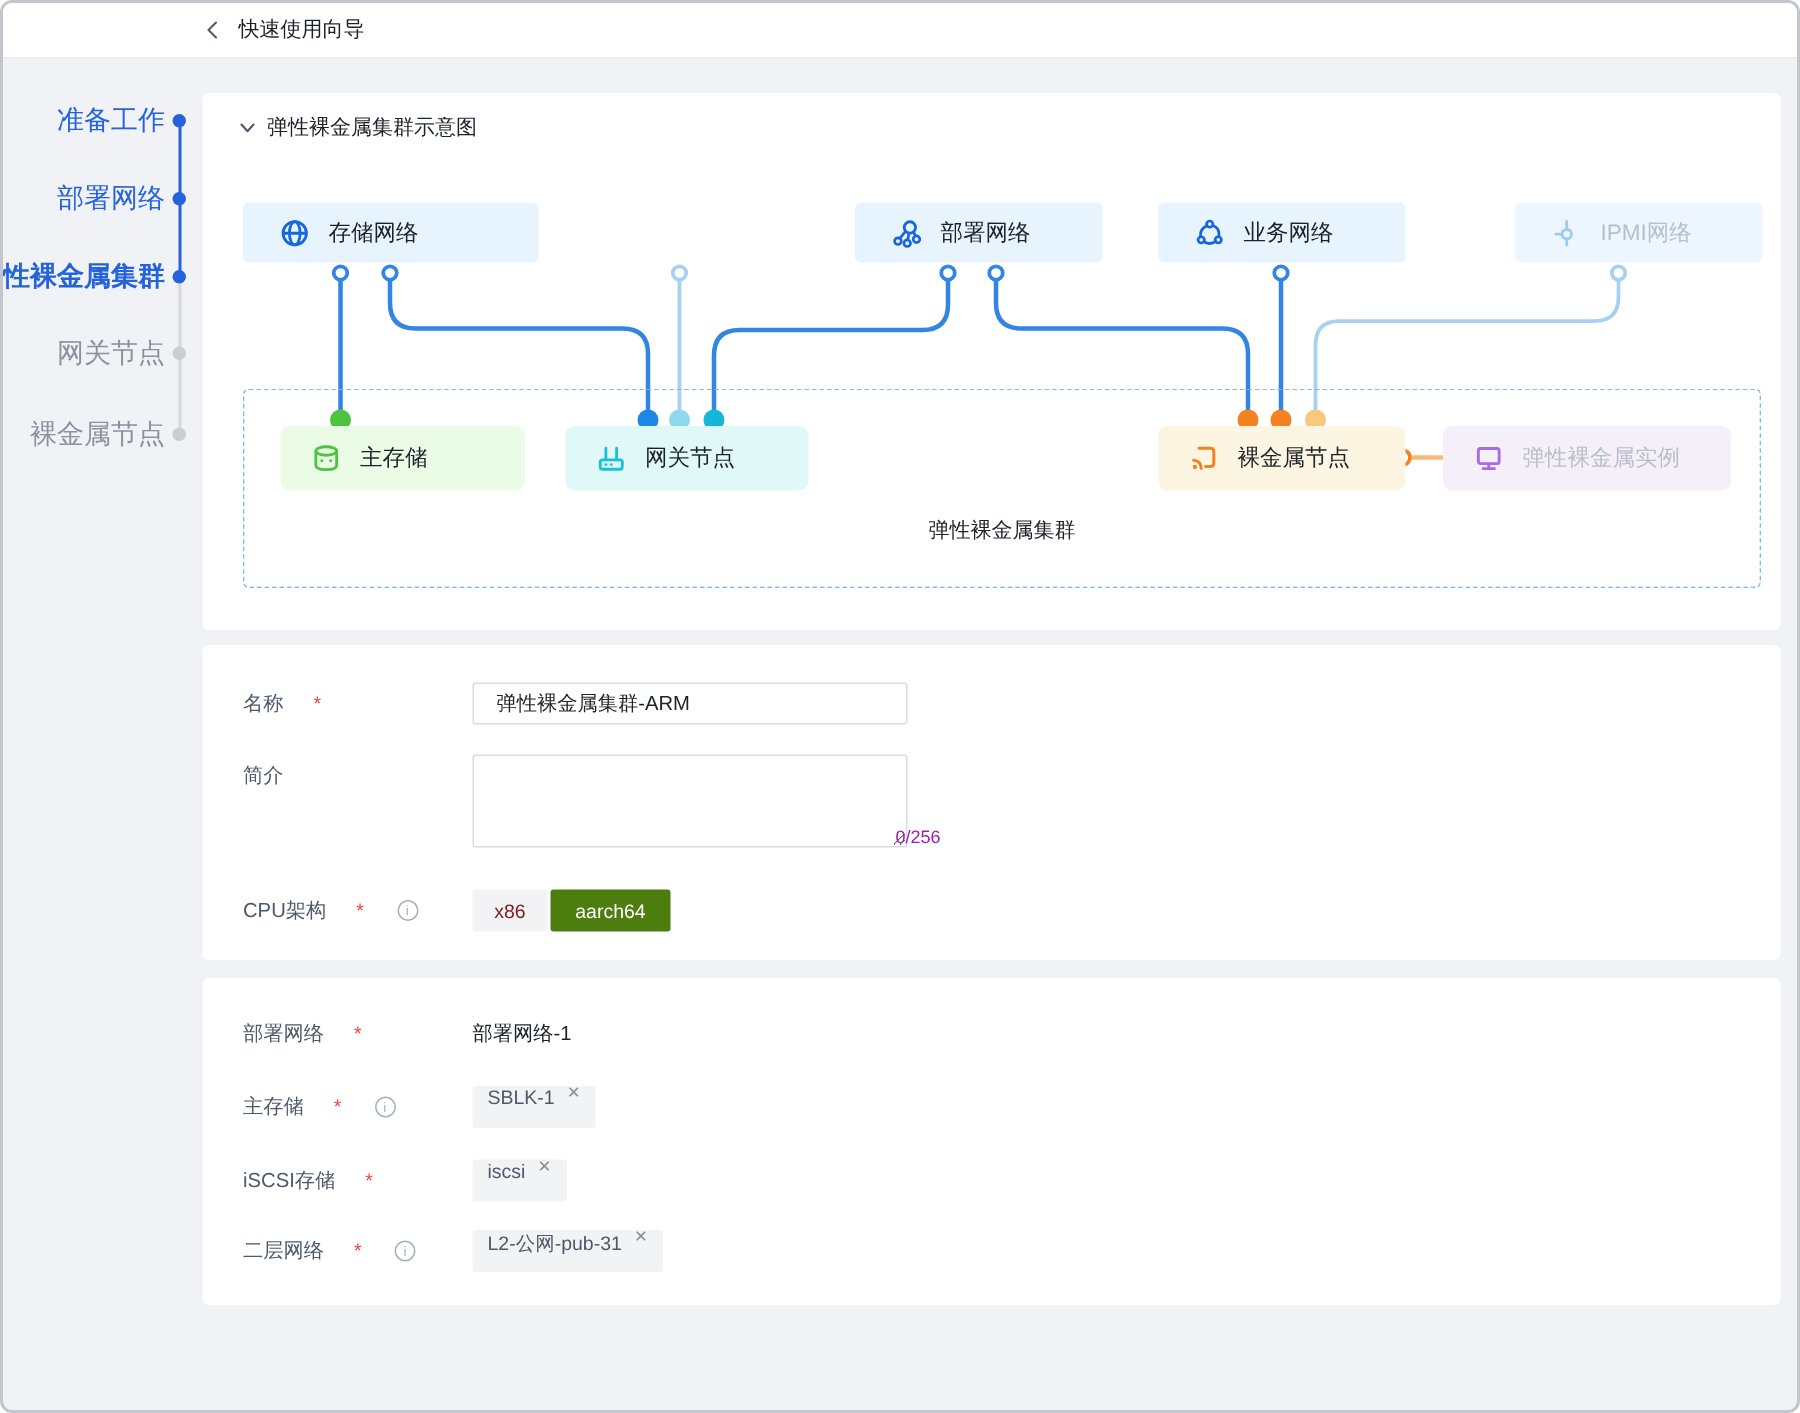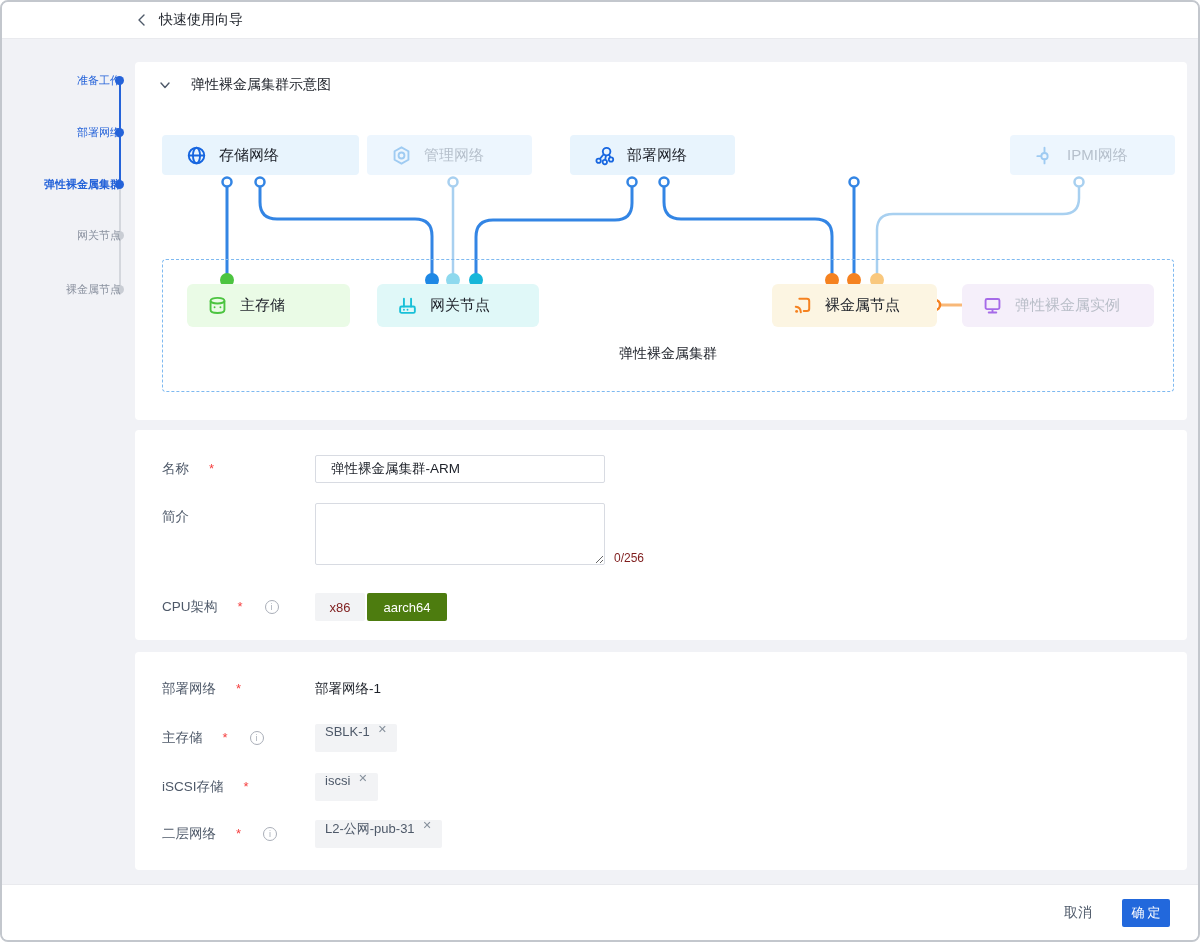--- a/index.html
+++ b/index.html
@@ -17,34 +17,34 @@
   .content { position:absolute; left:0; top:37px; width:100%; height:847px; background:#f1f2f6; }
 
   
   .stepper { position:absolute; left:0; top:0; width:133px; height:300px; }
   .step-line { position:absolute; width:2px; left:117px; }
   .step-line.blue { background:#2563d9; top:41px; height:104px; }
   .step-line.gray { background:#d4d7dd; top:145px; height:105px; }
   .step-dot { position:absolute; width:9px; height:9px; border-radius:50%; left:113px; }
   .step-dot.blue { background:#2563d9; }
   .step-dot.gray { background:#c9cdd4; }
-  .step-label { position:absolute; right:14px; height:20px; line-height:20px; font-size:11px;
+  .step-label { position:absolute; right:25px; height:20px; line-height:20px; font-size:18px;
                 white-space:nowrap; cursor:pointer; }
   .step-label.blue { color:#2563d9; }
   .step-label.cur { color:#2563d9; font-weight:bold; }
   .step-label.gray { color:#8a919f; }
 
   
   .card { position:absolute; left:133px; width:1052px; background:#fff; border-radius:4px; }
   .card.diagram { top:23px; height:358px; }
   .card.form1 { top:391px; height:210px; }
   .card.form2 { top:613px; height:218px; }
 
   
-  .sec-head { position:absolute; left:24px; top:14px; display:flex; align-items:center; gap:20px; cursor:pointer; }
+  .sec-head { position:absolute; left:24px; top:14px; display:flex; align-items:center; gap:7px; cursor:pointer; }
   .sec-title { font-size:14px; color:#1d2129; font-weight:500; }
 
   .net-box { position:absolute; top:73px; height:40px; border-radius:4px; display:flex; align-items:center;
              padding-left:24px; gap:12px; font-size:15px; }
   .net-box.on  { background:#e8f4fd; color:#1d2129; }
   .net-box.off { background:#edf6fe; color:#b6c0cc; }
 
   .node-box { position:absolute; top:222px; height:43px; border-radius:6px; display:flex; align-items:center;
               padding-left:20px; gap:12px; font-size:15px; color:#1d2129; }
   .node-box.green  { background:#eafbe6; }
@@ -64,21 +64,21 @@
   .req { color:#f53f3f; font-size:13px; }
   .info-i { display:inline-flex; align-items:center; justify-content:center; width:14px; height:14px;
             border:1px solid #a9aeb8; border-radius:50%; color:#a9aeb8; font-size:9px; font-style:normal;
             margin-left:2px; cursor:pointer; }
   .txt-input { position:absolute; left:180px; width:290px; height:28px; border:1px solid #d8dbe2; border-radius:2px;
                font-size:13.5px; color:#1d2129; padding:0 10px; background:#fff; outline:none;
                font-family:"Liberation Sans","DejaVu Sans",sans-serif; }
   .txt-area { position:absolute; left:180px; top:73px; width:290px; height:62px; border:1px solid #d8dbe2;
               border-radius:2px; font-size:13.5px; color:#1d2129; padding:6px 10px; resize:both; outline:none;
               font-family:"Liberation Sans","DejaVu Sans",sans-serif; }
-  .counter { position:absolute; left:479px; top:121px; font-size:12px; color:#7f1d1d; }
+  .counter { position:absolute; left:462px; top:121px; font-size:12px; color:#a21caf; }
 
   .seg { position:absolute; top:163px; height:28px; border:none; border-radius:2px; font-size:13px;
          cursor:pointer; font-family:inherit; }
   .seg.plain { left:180px; width:50px; background:#f2f3f5; color:#7f1d1d; }
   .seg.sel   { left:232px; width:80px; background:#4d7c0f; color:#fff; }
 
   .plain-value { position:absolute; left:180px; height:20px; line-height:20px; font-size:13.5px; color:#1d2129; }
   .tag { position:absolute; left:180px; height:28px; background:#f2f3f5; border-radius:2px;
          display:inline-flex; align-items:flex-start; gap:8px; padding:0 10px; font-size:13px; color:#4e5969; }
   .tag .x { color:#86909c; font-size:11px; cursor:pointer; line-height:1; }
@@ -161,39 +161,41 @@
       </svg>
 
       <div class="net-box on" style="left:27px;width:197px">
         <svg width="21" height="21" viewBox="0 0 20 20">
           <circle cx="10" cy="10" r="7.4" fill="none" stroke="#1766e0" stroke-width="1.8"></circle>
           <ellipse cx="10" cy="10" rx="3.4" ry="7.4" fill="none" stroke="#1766e0" stroke-width="1.8"></ellipse>
           <line x1="2.6" y1="10" x2="17.4" y2="10" stroke="#1766e0" stroke-width="1.8"></line>
         </svg>
         <span>存储网络</span>
       </div>
-      <div class="net-box off" style="left:232px;width:165px">
-        <svg width="21" height="21" viewBox="0 0 20 20">
-          <path d="M10,2.2 L16.6,6 V14 L10,17.8 L3.4,14 V6 Z" fill="none" stroke="#9fcbf2" stroke-width="1.8" stroke-linejoin="round"></path>
-          <circle cx="10" cy="10" r="2.8" fill="none" stroke="#9fcbf2" stroke-width="1.8"></circle>
-        </svg>
-        <span>管理网络</span>
-      </div>
       <div class="net-box on" style="left:435px;width:165px">
         <svg width="21" height="21" viewBox="0 0 20 20">
           <circle cx="12" cy="6.3" r="3.6" fill="none" stroke="#1766e0" stroke-width="1.8"></circle>
           <circle cx="4.4" cy="15" r="2.1" fill="none" stroke="#1766e0" stroke-width="1.7"></circle>
           <circle cx="10.3" cy="16.3" r="2.1" fill="none" stroke="#1766e0" stroke-width="1.7"></circle>
           <circle cx="16.2" cy="13.8" r="2.1" fill="none" stroke="#1766e0" stroke-width="1.7"></circle>
           <line x1="9.2" y1="8.8" x2="5.6" y2="13.2" stroke="#1766e0" stroke-width="1.7"></line>
           <line x1="11.4" y1="10" x2="10.6" y2="14.2" stroke="#1766e0" stroke-width="1.7"></line>
           <line x1="14.2" y1="9" x2="15.6" y2="11.8" stroke="#1766e0" stroke-width="1.7"></line>
         </svg>
         <span>部署网络</span>
       </div>
+      <div class="net-box on" style="left:637px;width:165px">
+        <svg width="21" height="21" viewBox="0 0 20 20">
+          <path d="M7.8,5.4 Q3.6,7.6 4.2,12.2 M6.6,15.6 Q10.4,17.6 13.8,15.2 M15.8,11.6 Q16.4,7 12.4,5.2" fill="none" stroke="#1766e0" stroke-width="1.8" stroke-linecap="round"></path>
+          <circle cx="10" cy="4.2" r="2" fill="none" stroke="#1766e0" stroke-width="1.7"></circle>
+          <circle cx="4.6" cy="14.2" r="2" fill="none" stroke="#1766e0" stroke-width="1.7"></circle>
+          <circle cx="15.4" cy="14.2" r="2" fill="none" stroke="#1766e0" stroke-width="1.7"></circle>
+        </svg>
+        <span>业务网络</span>
+      </div>
       <div class="net-box off" style="left:875px;width:165px">
         <svg width="21" height="21" viewBox="0 0 20 20">
           <line x1="10" y1="2.5" x2="10" y2="7.4" stroke="#9fcbf2" stroke-width="1.8" stroke-linecap="round"></line>
           <circle cx="10" cy="10.6" r="3" fill="none" stroke="#9fcbf2" stroke-width="1.8"></circle>
           <line x1="10" y1="13.8" x2="10" y2="17.5" stroke="#9fcbf2" stroke-width="1.8" stroke-linecap="round"></line>
           <line x1="3.2" y1="10.6" x2="6.8" y2="10.6" stroke="#9fcbf2" stroke-width="1.8" stroke-linecap="round"></line>
         </svg>
         <span>IPMI网络</span>
       </div>
 
@@ -290,18 +292,14 @@
           <span class="req">*</span>
         <i class="info-i">i</i>
       </div>
       <div class="tag" style="top:168px">
         <span>L2-公网-pub-31</span>
         <span class="x">✕</span>
       </div>
     </div>
   </div>
 
-  <div class="footer">
-    <button class="btn-text">取消</button>
-    <button class="btn-primary">确定</button>
-  </div>
 
 </div>
 
 </body></html>

